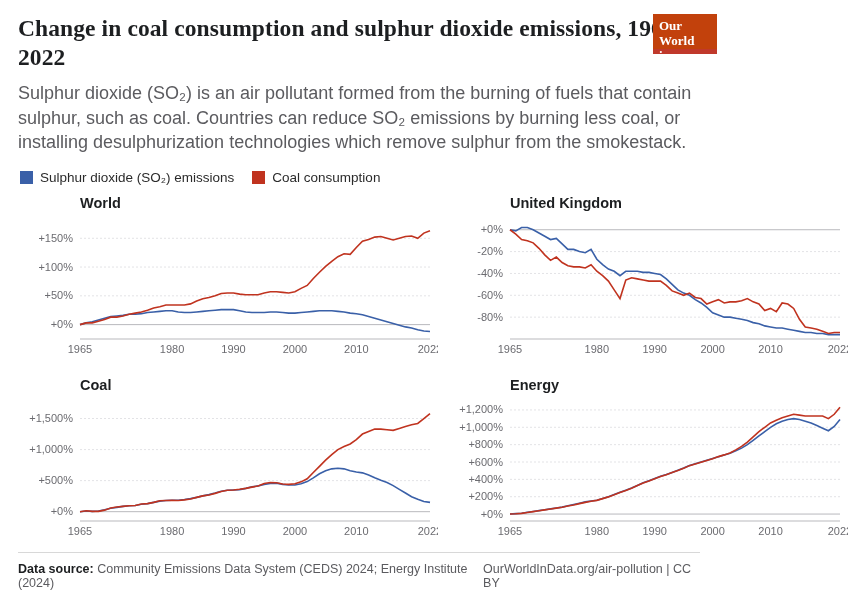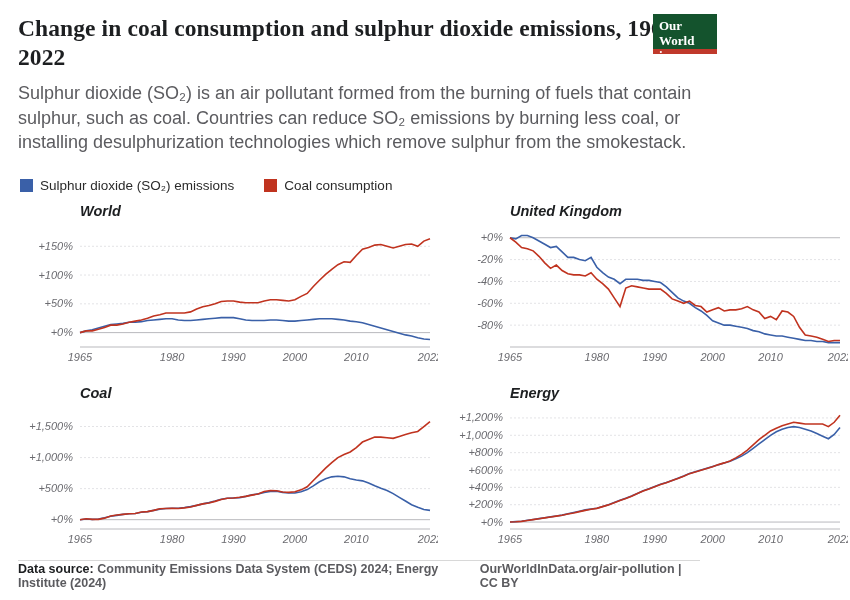--- a/index.html
+++ b/index.html
@@ -41,36 +41,36 @@
     color: #5b5b5f;
     margin: 10px 0 0 0;
     max-width: 800px;
   }
   .owid-logo {
     position: absolute;
     top: 0px;
     right: 0px;
     width: 64px;
     height: 40px;
-    background: #14532d;
+    background: #c2410c;
     color: #ffffff;
     font-family: "Liberation Serif", serif;
     font-weight: 700;
     font-size: 13px;
     line-height: 15px;
     padding: 4px 12px 0 6px;
     box-sizing: border-box;
     border-bottom: 5px solid #c0392b;
   }
   
   .legend {
     display: flex;
     align-items: center;
-    gap: 30px;
-    margin-top: 24px;
+    gap: 18px;
+    margin-top: 16px;
     margin-left: 2px;
   }
   .legend-item {
     display: flex;
     align-items: center;
     gap: 7px;
     font-size: 13.5px;
     color: #2b2b2b;
   }
   .legend-swatch {
@@ -82,21 +82,20 @@
   .grid {
     margin-top: 10px;
     display: grid;
     grid-template-columns: 420px 400px;
     grid-template-rows: 172px 172px;
     column-gap: 10px;
     row-gap: 10px;
   }
   .panel {
     position: relative;
-    font-style: italic;
   }
   .panel-title {
     font-size: 14.5px;
     font-weight: 700;
     color: #1d1f21;
     margin: 0 0 2px 0;
     padding-left: 62px;
   }
   .panel-plot {
     position: relative;
@@ -106,26 +105,25 @@
   .panel-plot svg {
     display: block;
   }
   
   .footer {
     position: absolute;
     left: 18px;
     right: 35px;
     bottom: 10px;
     border-top: 1px solid #d8d8d8;
-    padding-top: 1px;
+    padding-top: 9px;
     display: flex;
     justify-content: space-between;
     font-size: 12.5px;
     color: #5b5b5f;
-    font-weight: bold;
   }
   .footer b {
     color: #1d1f21;
   }
   .footer-right {
     color: #5b5b5f;
   }
   text {
     font-family: "Liberation Sans", sans-serif;
   }

